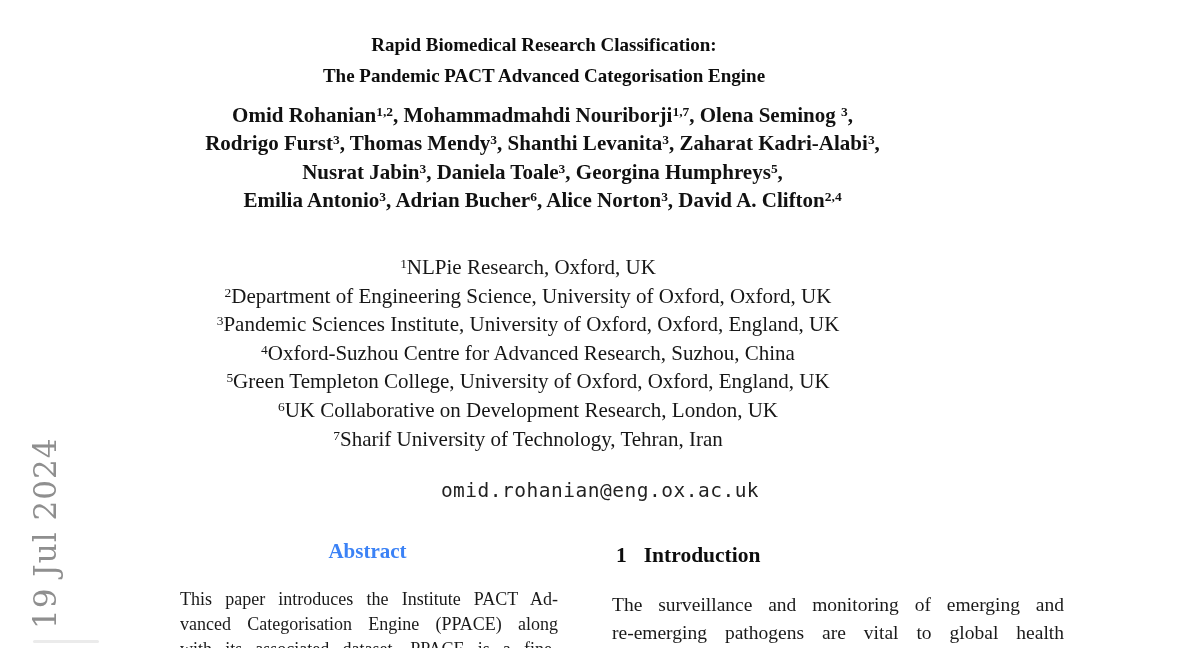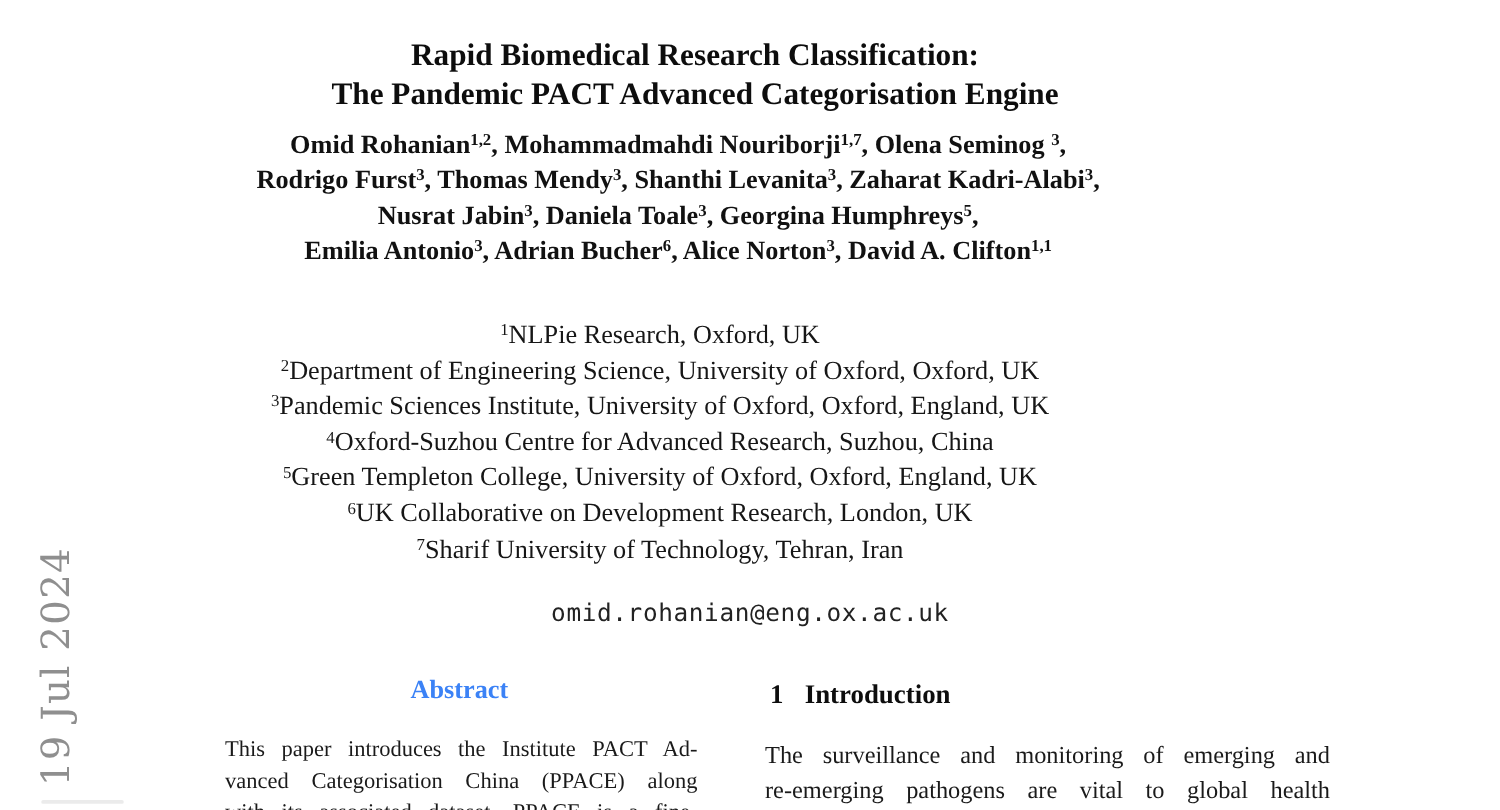--- a/index.html
+++ b/index.html
@@ -12,22 +12,22 @@
     position:absolute;left:27px;top:629px;
     transform:rotate(-90deg);transform-origin:0 0;
     font-family:"DejaVu Serif",serif;font-size:31px;line-height:36px;
     color:#8f8f8f;white-space:nowrap;letter-spacing:1px;
   }
   .stamp-hint{
     position:absolute;left:33px;top:640px;width:66px;height:3px;
     background:#ebebeb;border-radius:2px;
   }
   .title{
-    position:absolute;top:29px;left:16px;width:1080px;margin:0;
-    text-align:center;font-weight:bold;font-size:25px;line-height:31px;color:#0d0d0d;
+    position:absolute;top:29px;left:4px;width:1080px;margin:0;
+    text-align:center;font-weight:bold;font-size:19px;line-height:31px;color:#0d0d0d;
   }
   .authors{
     position:absolute;top:101px;left:0;width:1085px;
     text-align:center;font-weight:bold;font-size:21px;line-height:28.4px;color:#111;
   }
   .affils{
     position:absolute;top:253px;left:0;width:1056px;
     text-align:center;font-size:21px;line-height:28.6px;color:#161616;
   }
   sup{
@@ -68,40 +68,40 @@
 
   <h1 class="title">
     <div>Rapid Biomedical Research Classification:</div>
     <div>The Pandemic PACT Advanced Categorisation Engine</div>
   </h1>
 
   <div class="authors">
       <div>Omid Rohanian<sup>1,2</sup>, Mohammadmahdi Nouriborji<sup>1,7</sup>, Olena Seminog <sup>3</sup>,</div>
       <div>Rodrigo Furst<sup>3</sup>, Thomas Mendy<sup>3</sup>, Shanthi Levanita<sup>3</sup>, Zaharat Kadri-Alabi<sup>3</sup>,</div>
       <div>Nusrat Jabin<sup>3</sup>, Daniela Toale<sup>3</sup>, Georgina Humphreys<sup>5</sup>,</div>
-      <div>Emilia Antonio<sup>3</sup>, Adrian Bucher<sup>6</sup>, Alice Norton<sup>3</sup>, David A. Clifton<sup>1,1</sup></div>
+      <div>Emilia Antonio<sup>3</sup>, Adrian Bucher<sup>6</sup>, Alice Norton<sup>3</sup>, David A. Clifton<sup>2,4</sup></div>
     </div>
 
   <div class="affils">
       <div><sup>1</sup>NLPie Research, Oxford, UK</div>
       <div><sup>2</sup>Department of Engineering Science, University of Oxford, Oxford, UK</div>
       <div><sup>3</sup>Pandemic Sciences Institute, University of Oxford, Oxford, England, UK</div>
       <div><sup>4</sup>Oxford-Suzhou Centre for Advanced Research, Suzhou, China</div>
       <div><sup>5</sup>Green Templeton College, University of Oxford, Oxford, England, UK</div>
       <div><sup>6</sup>UK Collaborative on Development Research, London, UK</div>
       <div><sup>7</sup>Sharif University of Technology, Tehran, Iran</div>
     </div>
 
   <div class="email">omid.rohanian@eng.ox.ac.uk</div>
 
   <section class="col col-abstract">
     <h2>Abstract</h2>
     <div class="abstract-body">
         <div class="jline">This paper introduces the Institute PACT Ad-</div>
-        <div class="jline">vanced Categorisation China (PPACE) along</div>
+        <div class="jline">vanced Categorisation Engine (PPACE) along</div>
         <div class="jline">with its associated dataset. PPACE is a fine-</div>
       </div>
   </section>
 
   <section class="col col-intro">
     <h2>
       <span class="secnum">1</span><span>Introduction</span>
     </h2>
     <div class="intro-body">
         <div class="jline">The surveillance and monitoring of emerging and</div>

